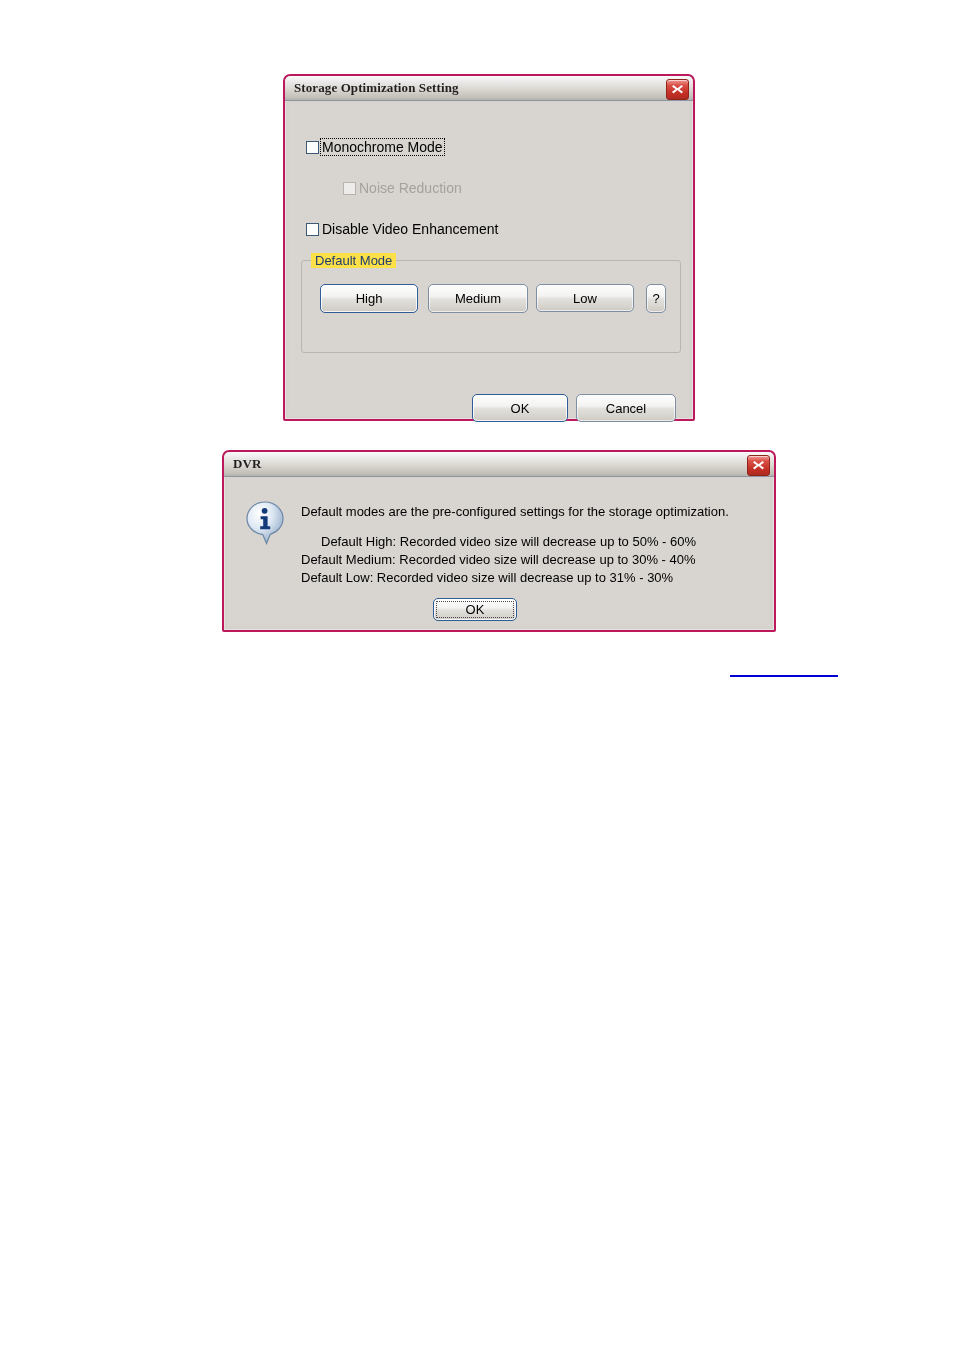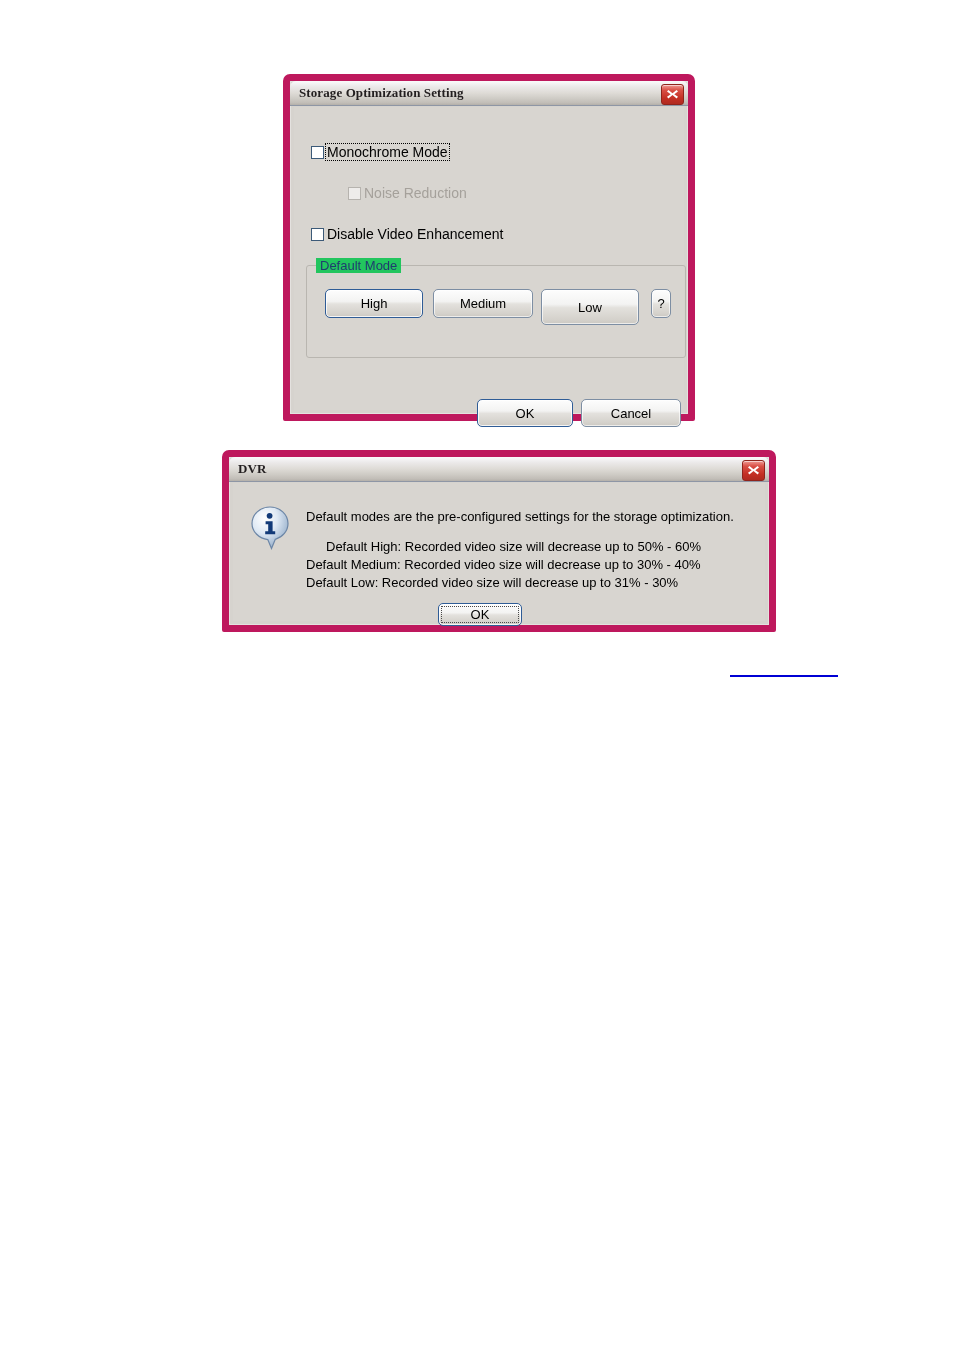--- a/index.html
+++ b/index.html
@@ -12,21 +12,21 @@
     background: #ffffff;
     font-family: "Liberation Sans", sans-serif;
     position: relative;
     overflow: hidden;
   }
 
   
   .dialog {
     position: absolute;
     background: #d6d3ce;
-    border: 7px solid #be185d;
+    border: 2px solid #be185d;
     border-radius: 7px 7px 2px 2px;
     box-sizing: border-box;
     box-shadow: 0 0 0 1px rgba(255,255,255,0.35) inset;
   }
 
   .titlebar {
     position: relative;
     height: 25px;
     border-radius: 6px 6px 0 0;
     background: linear-gradient(to bottom,
@@ -106,21 +106,21 @@
     position: absolute;
     border: 1px solid #b9b6b0;
     border-radius: 3px;
     box-sizing: border-box;
   }
   .groupbox-title {
     position: absolute;
     top: -8px;
     left: 9px;
     padding: 0 4px;
-    background: #22c55e;
+    background: #fde047;
     font-size: 13px;
     color: #1f3c6e;
     white-space: nowrap;
   }
 
   
   .btn {
     position: absolute;
     box-sizing: border-box;
     border: 1px solid #7d8ea3;
@@ -200,21 +200,21 @@
       <span class="groupbox-title">Default Mode</span>
 
       <div class="btn default-btn" style="left:18px; top:23px; width:98px; height:29px;">
         <span>High</span>
       </div>
 
       <div class="btn" style="left:126px; top:23px; width:100px; height:29px;">
         <span>Medium</span>
       </div>
 
-      <div class="btn" style="left:234px; top:23px; width:98px; height:36px;">
+      <div class="btn" style="left:234px; top:23px; width:98px; height:28px;">
         <span>Low</span>
       </div>
 
       <div class="btn" style="left:344px; top:23px; width:20px; height:29px;">
         <span>?</span>
       </div>
     </div>
 
     <div class="btn default-btn" style="left:183px; top:292px; width:96px; height:28px;">
       <span>OK</span>

